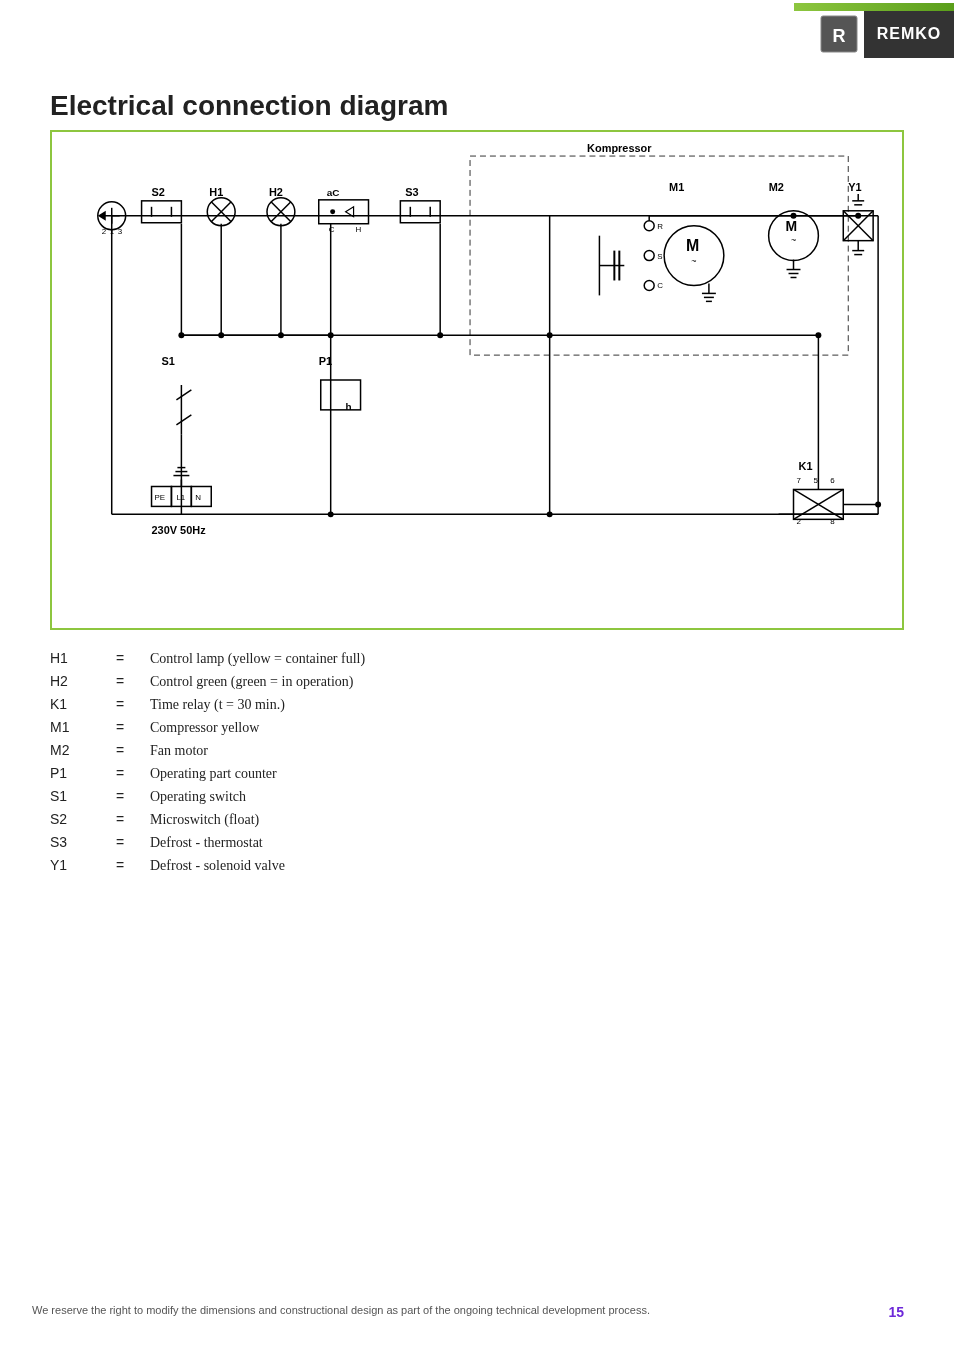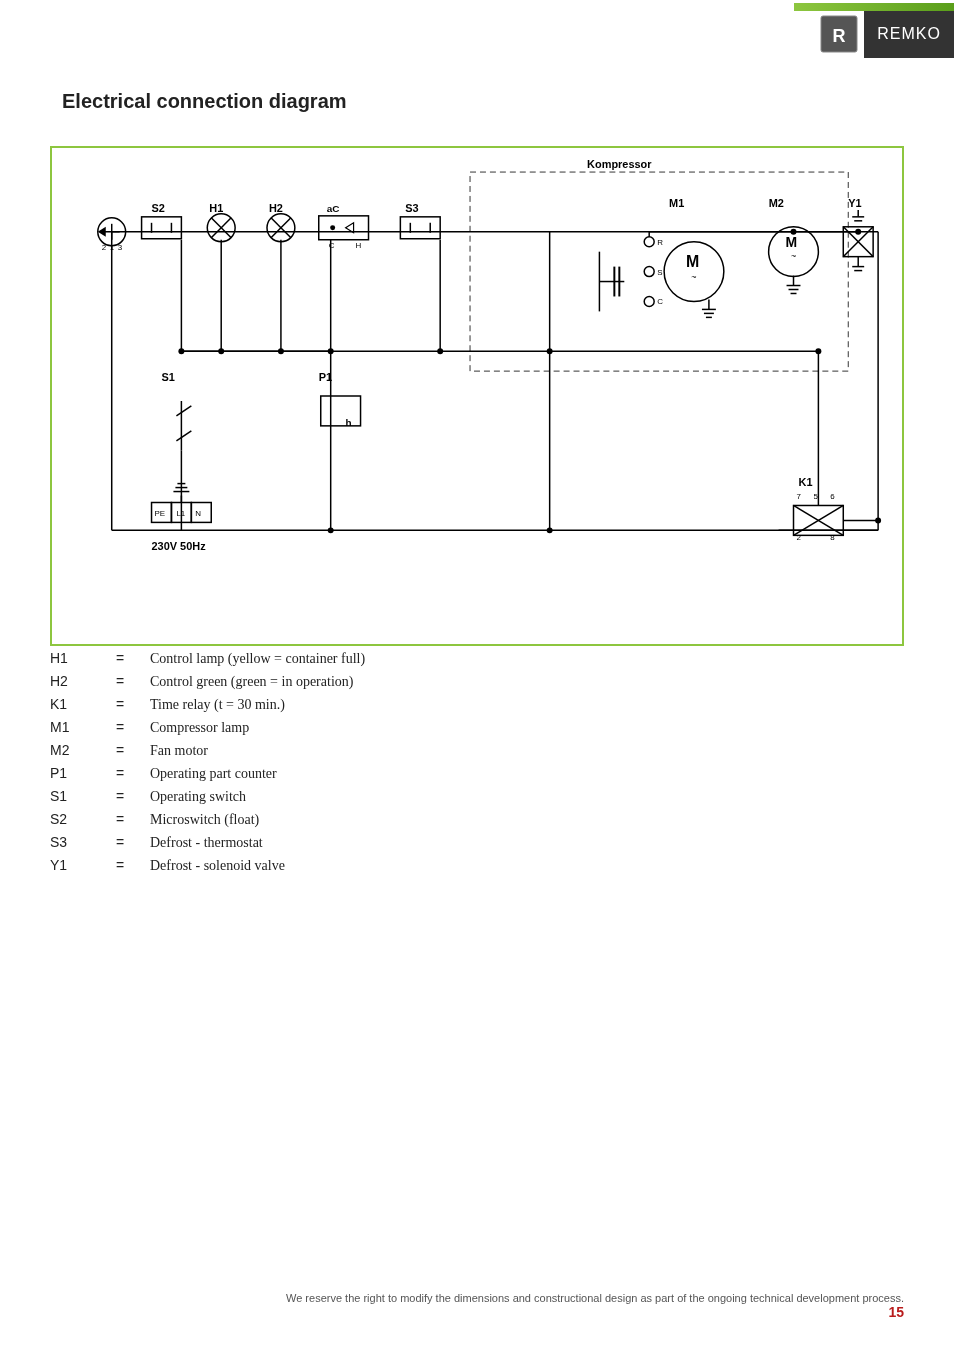--- a/index.html
+++ b/index.html
@@ -40,55 +40,53 @@
       top: 8px; right: 0;
       width: 90px;
       height: 47px;
       background: #333;
       display: flex;
       align-items: center;
       justify-content: center;
     }
     .logo-text {
       color: #fff;
-      font-weight: normal;
+      font-weight: bold;
       font-size: 16px;
       letter-spacing: 1px;
     }
     .logo-icon {
       position: absolute;
       top: 8px; right: 90px;
       width: 50px;
       height: 47px;
       display: flex;
       align-items: center;
       justify-content: center;
     }
 
     
     .page-title {
       position: absolute;
       top: 90px;
       left: 50px;
-      font-size: 20px;
+      font-size: 28px;
       font-weight: bold;
       color: #222;
-      margin-left: 12px;
     }
 
     
     .diagram-container {
       position: absolute;
       top: 130px;
       left: 50px;
       right: 50px;
       height: 500px;
       border: 2px solid #8dc63f;
       background: #fff;
-      margin-top: 16px;
     }
 
     
     .legend {
       position: absolute;
       top: 650px;
       left: 50px;
     }
     .legend-row {
       display: flex;
@@ -112,29 +110,28 @@
     }
 
     
     .footer {
       position: absolute;
       bottom: 30px;
       left: 32px;
       right: 50px;
       display: flex;
       justify-content: space-between;
-      align-items: flex-end;
+      align-items: flex-start;
       font-size: 11px;
       color: #555;
-      flex-direction: column;
     }
     .page-num {
       font-size: 14px;
       font-weight: bold;
-      color: #b91c1c;
+      color: #6d28d9;
     }
 
     
     .diagram-svg {
       width: 100%;
       height: 100%;
     }
   </style>
 </head>
 <body>
@@ -355,21 +352,21 @@
     <span class="legend-val">Control green (green = in operation)</span>
   </div>
   <div class="legend-row">
     <span class="legend-key">K1</span>
     <span class="legend-eq">=</span>
     <span class="legend-val">Time relay (t = 30 min.)</span>
   </div>
   <div class="legend-row">
     <span class="legend-key">M1</span>
     <span class="legend-eq">=</span>
-    <span class="legend-val">Compressor lamp</span>
+    <span class="legend-val">Compressor yellow</span>
   </div>
   <div class="legend-row">
     <span class="legend-key">M2</span>
     <span class="legend-eq">=</span>
     <span class="legend-val">Fan motor</span>
   </div>
   <div class="legend-row">
     <span class="legend-key">P1</span>
     <span class="legend-eq">=</span>
     <span class="legend-val">Operating part counter</span>

